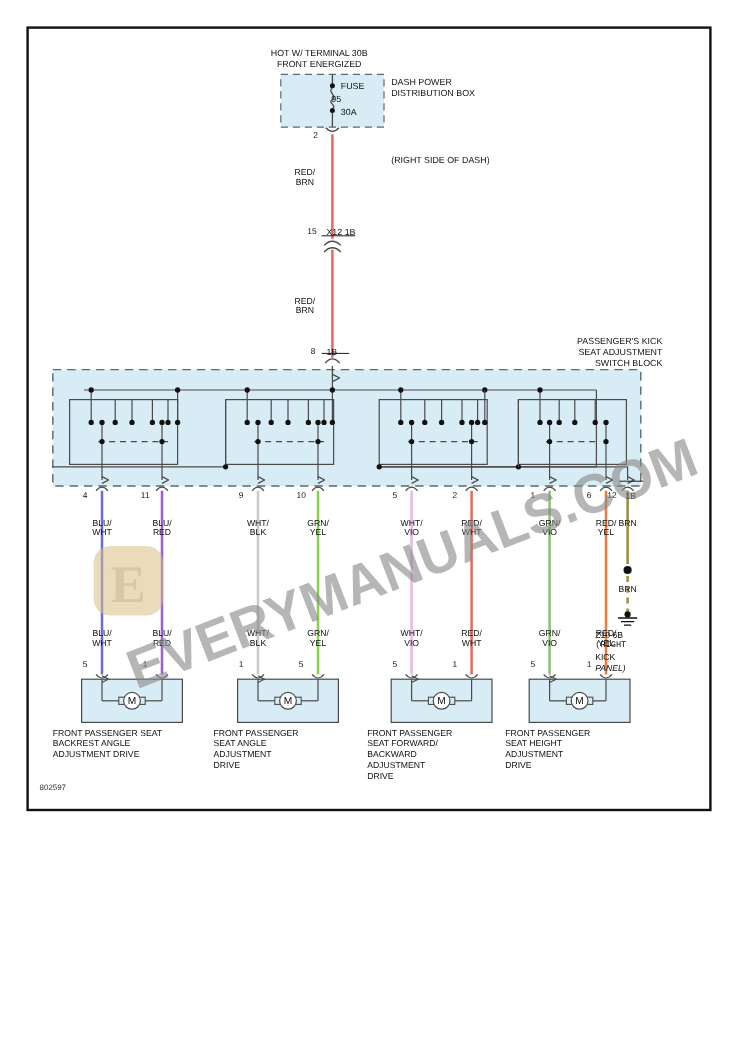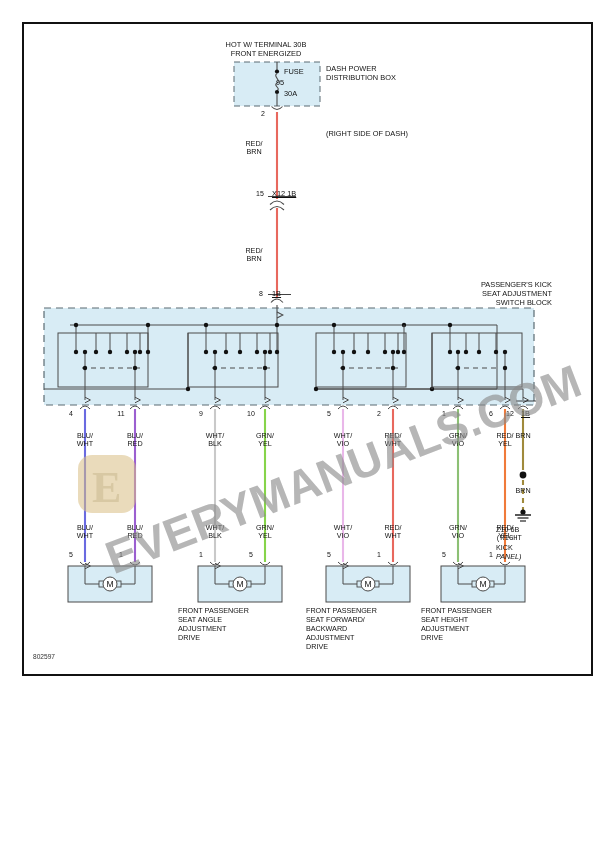--- a/index.html
+++ b/index.html
@@ -6,21 +6,21 @@
   body{width:612px;height:866px;font-family:"Liberation Sans",sans-serif;color:#000;}
   #page{position:relative;width:612px;height:866px;overflow:hidden;background:#fff;}
   #border{position:absolute;left:22px;top:22px;width:567px;height:650px;border:2px solid #111;background:#fff;}
   svg#diagram{position:absolute;left:0;top:0;width:612px;height:866px;}
   .pin{position:absolute;font-size:7px;line-height:8px;color:#111;text-align:center;}
   .wirelbl{position:absolute;font-size:7.2px;line-height:8.4px;text-align:center;color:#111;white-space:pre;}
   .cmp{position:absolute;font-size:7.2px;line-height:9px;text-align:left;color:#111;white-space:pre;}
   .hdr{position:absolute;font-size:7.4px;line-height:9px;text-align:center;color:#111;white-space:pre;}
   .hdr.r{text-align:right;}
   .hdr.l{text-align:left;}
-  .uline{text-decoration:underline;}
+  .uline{}
   #idbox{position:absolute;left:33px;top:653px;width:60px;font-size:6.6px;color:#333;font-family:"Liberation Sans",sans-serif;}
   #wm{position:absolute;left:0;top:0;width:612px;height:866px;pointer-events:none;}
   .wmtext{font-family:"Liberation Sans",sans-serif;font-weight:bold;font-size:46px;fill:#8a8a8a;opacity:.62;}
 </style>
 </head>
 <body>
 
 <div id="page">
   <div id="border"></div>
 
@@ -376,20 +376,23 @@
   <div class="pin" style="left:322px;top:551px;width:14px;">5</div>
   <div class="pin" style="left:372px;top:551px;width:14px;">1</div>
   <div class="pin" style="left:437px;top:551px;width:14px;">5</div>
   <div class="pin" style="left:484px;top:551px;width:14px;">1</div>
 
   <div class="pin" style="left:103px;top:580px;width:14px;font-size:8.5px;">M</div>
   <div class="pin" style="left:233px;top:580px;width:14px;font-size:8.5px;">M</div>
   <div class="pin" style="left:361px;top:580px;width:14px;font-size:8.5px;">M</div>
   <div class="pin" style="left:476px;top:580px;width:14px;font-size:8.5px;">M</div>
 
+  <div class="cmp" style="left:44px;top:606px;width:132px;">FRONT PASSENGER SEAT
+BACKREST ANGLE
+ADJUSTMENT DRIVE</div>
   <div class="cmp" style="left:178px;top:606px;width:124px;">FRONT PASSENGER
 SEAT ANGLE
 ADJUSTMENT
 DRIVE</div>
   <div class="cmp" style="left:306px;top:606px;width:124px;">FRONT PASSENGER
 SEAT FORWARD/
 BACKWARD
 ADJUSTMENT
 DRIVE</div>
   <div class="cmp" style="left:421px;top:606px;width:124px;">FRONT PASSENGER

